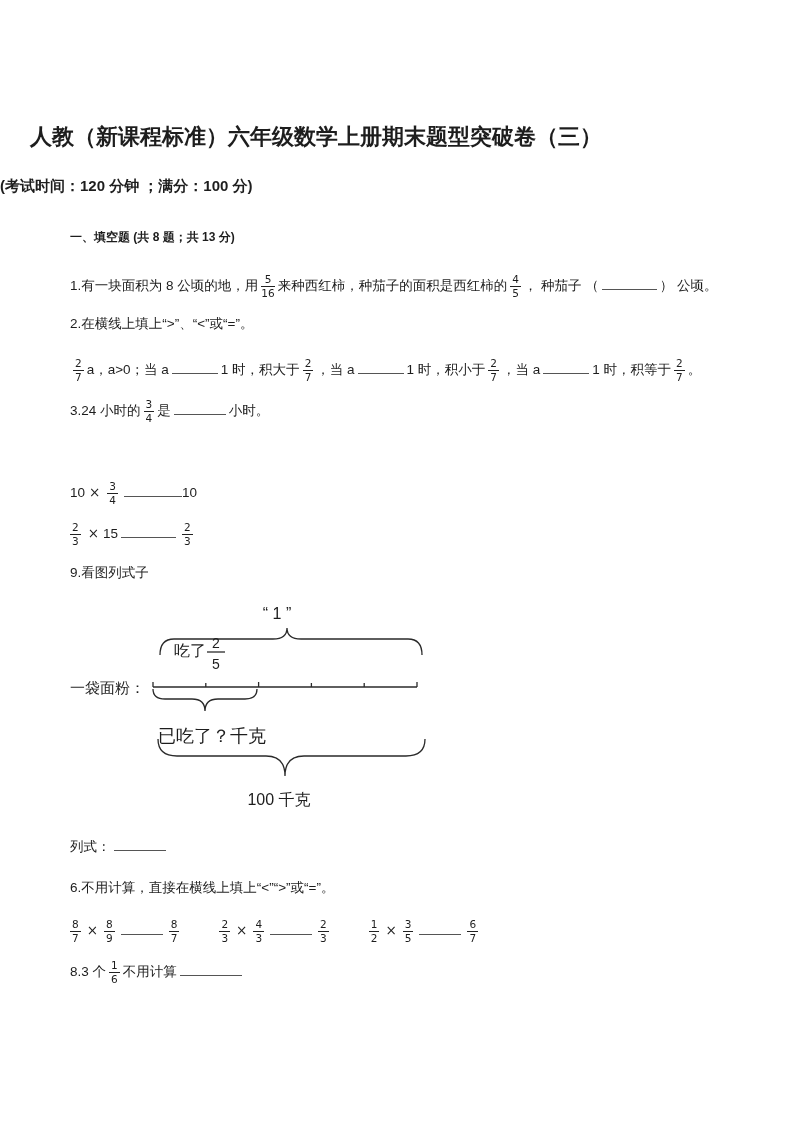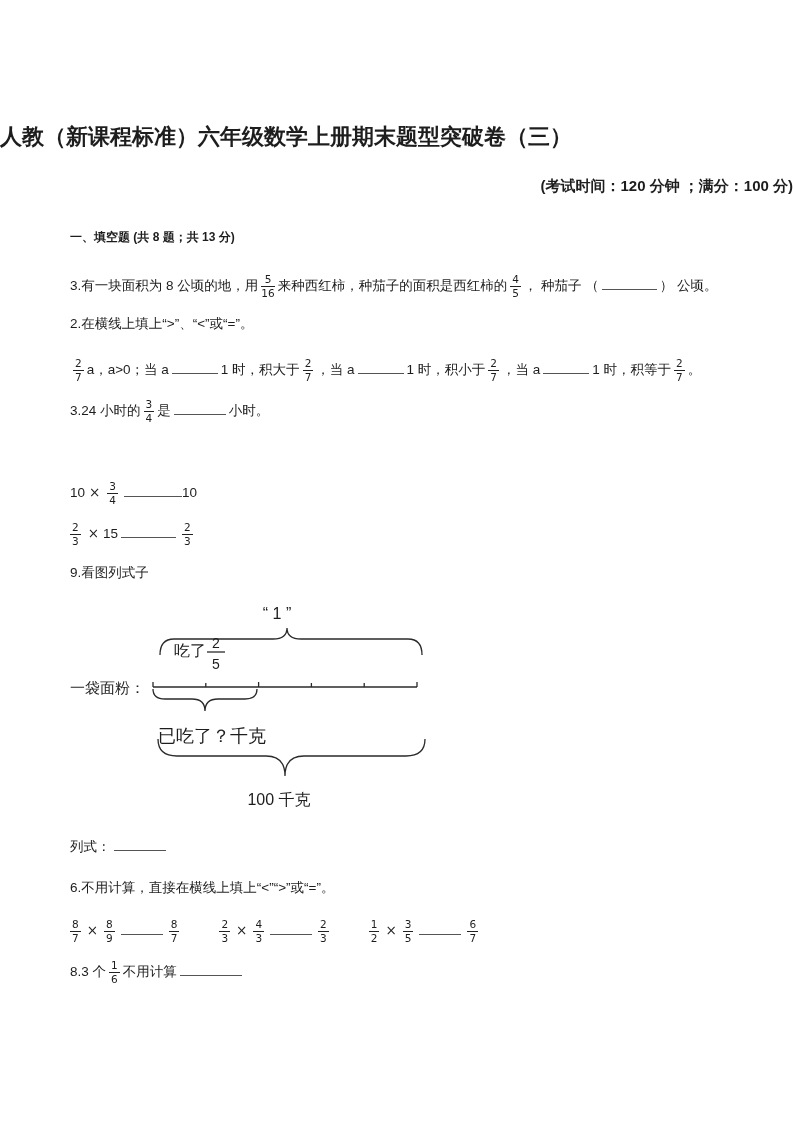--- a/index.html
+++ b/index.html
@@ -1,21 +1,21 @@
 <!DOCTYPE html>
 <html><head>
 <meta charset="utf-8">
 <style>
   html,body{margin:0;padding:0;background:#ffffff;}
   body{width:793px;height:1122px;font-family:"Liberation Sans","DejaVu Sans",sans-serif;color:#1d1d1d;}
   .page{position:relative;width:793px;height:1122px;background:#fff;overflow:hidden;}
   .line{position:absolute;left:70px;white-space:nowrap;font-size:13.5px;line-height:30px;}
   .hline{line-height:20px;}
-  .title{left:0;width:632px;text-align:left;font-weight:bold;font-size:22px;line-height:30px;}
-  .subtitle{left:0;width:793px;text-align:right;font-weight:bold;font-size:15px;line-height:20px;}
+  .title{left:0;width:632px;text-align:center;font-weight:bold;font-size:22px;line-height:30px;}
+  .subtitle{left:0;width:793px;text-align:left;font-weight:bold;font-size:15px;line-height:20px;}
   .section{font-weight:bold;font-size:12px;line-height:22px;}
   .frac{display:inline-block;vertical-align:middle;text-align:center;line-height:1.05;font-size:10.5px;margin:0 3px;font-family:"DejaVu Sans",sans-serif;}
   .frac .fn{display:block;padding:0 2px 1px;border-bottom:1px solid #222;}
   .frac .fd{display:block;padding-top:1px;}
   .blank{display:inline-block;height:12px;border-bottom:1.3px solid #555;margin:0 3px;}
   .w42{width:42px}.w46{width:46px}.w52{width:52px}.w55{width:55px}.w58{width:58px}.w62{width:62px}
   .times{font-style:italic;padding:0 4px;font-family:"DejaVu Sans",sans-serif;}
   .x{padding:0 3px;font-family:"DejaVu Sans",sans-serif;}
   .qgap{display:inline-block;width:34px;}
   .diagram{position:absolute;left:70px;top:592px;}
@@ -24,21 +24,21 @@
 </head>
 <body>
 
 <div class="page">
 
   <div class="line title" style="top:122px">人教（新课程标准）六年级数学上册期末题型突破卷（三）</div>
   <div class="line subtitle" style="top:176px">(考试时间：120 分钟  ；满分：100 分)</div>
   <div class="line section" style="top:226px">一、填空题 (共 8 题；共 13 分)</div>
 
   <div class="line" style="top:271px">
-    <span>3.有一块面积为 8 公顷的地，用</span><span class="frac"><span class="fn">5</span><span class="fd">16</span></span><span>来种西红柿，种茄子的面积是西红柿的</span><span class="frac"><span class="fn">4</span><span class="fd">5</span></span><span>，  种茄子 （</span><span class="blank w55"></span><span>） 公顷。</span>
+    <span>1.有一块面积为 8 公顷的地，用</span><span class="frac"><span class="fn">5</span><span class="fd">16</span></span><span>来种西红柿，种茄子的面积是西红柿的</span><span class="frac"><span class="fn">4</span><span class="fd">5</span></span><span>，  种茄子 （</span><span class="blank w55"></span><span>） 公顷。</span>
   </div>
 
   <div class="line hline" style="top:314px">2.在横线上填上“&gt;”、“&lt;”或“=”。</div>
   <div class="line" style="top:355px">
     <span class="frac"><span class="fn">2</span><span class="fd">7</span></span><span>a，a&gt;0；当 a</span><span class="blank w46"></span><span>1 时，积大于</span><span class="frac"><span class="fn">2</span><span class="fd">7</span></span><span>，当 a</span><span class="blank w46"></span><span>1 时，积小于</span><span class="frac"><span class="fn">2</span><span class="fd">7</span></span><span>，当 a</span><span class="blank w46"></span><span>1 时，积等于</span><span class="frac"><span class="fn">2</span><span class="fd">7</span></span><span>。</span>
   </div>
 
   <div class="line" style="top:396px">
     <span>3.24 小时的</span><span class="frac"><span class="fn">3</span><span class="fd">4</span></span><span>是</span><span class="blank w52"></span><span>小时。</span>
   </div>

